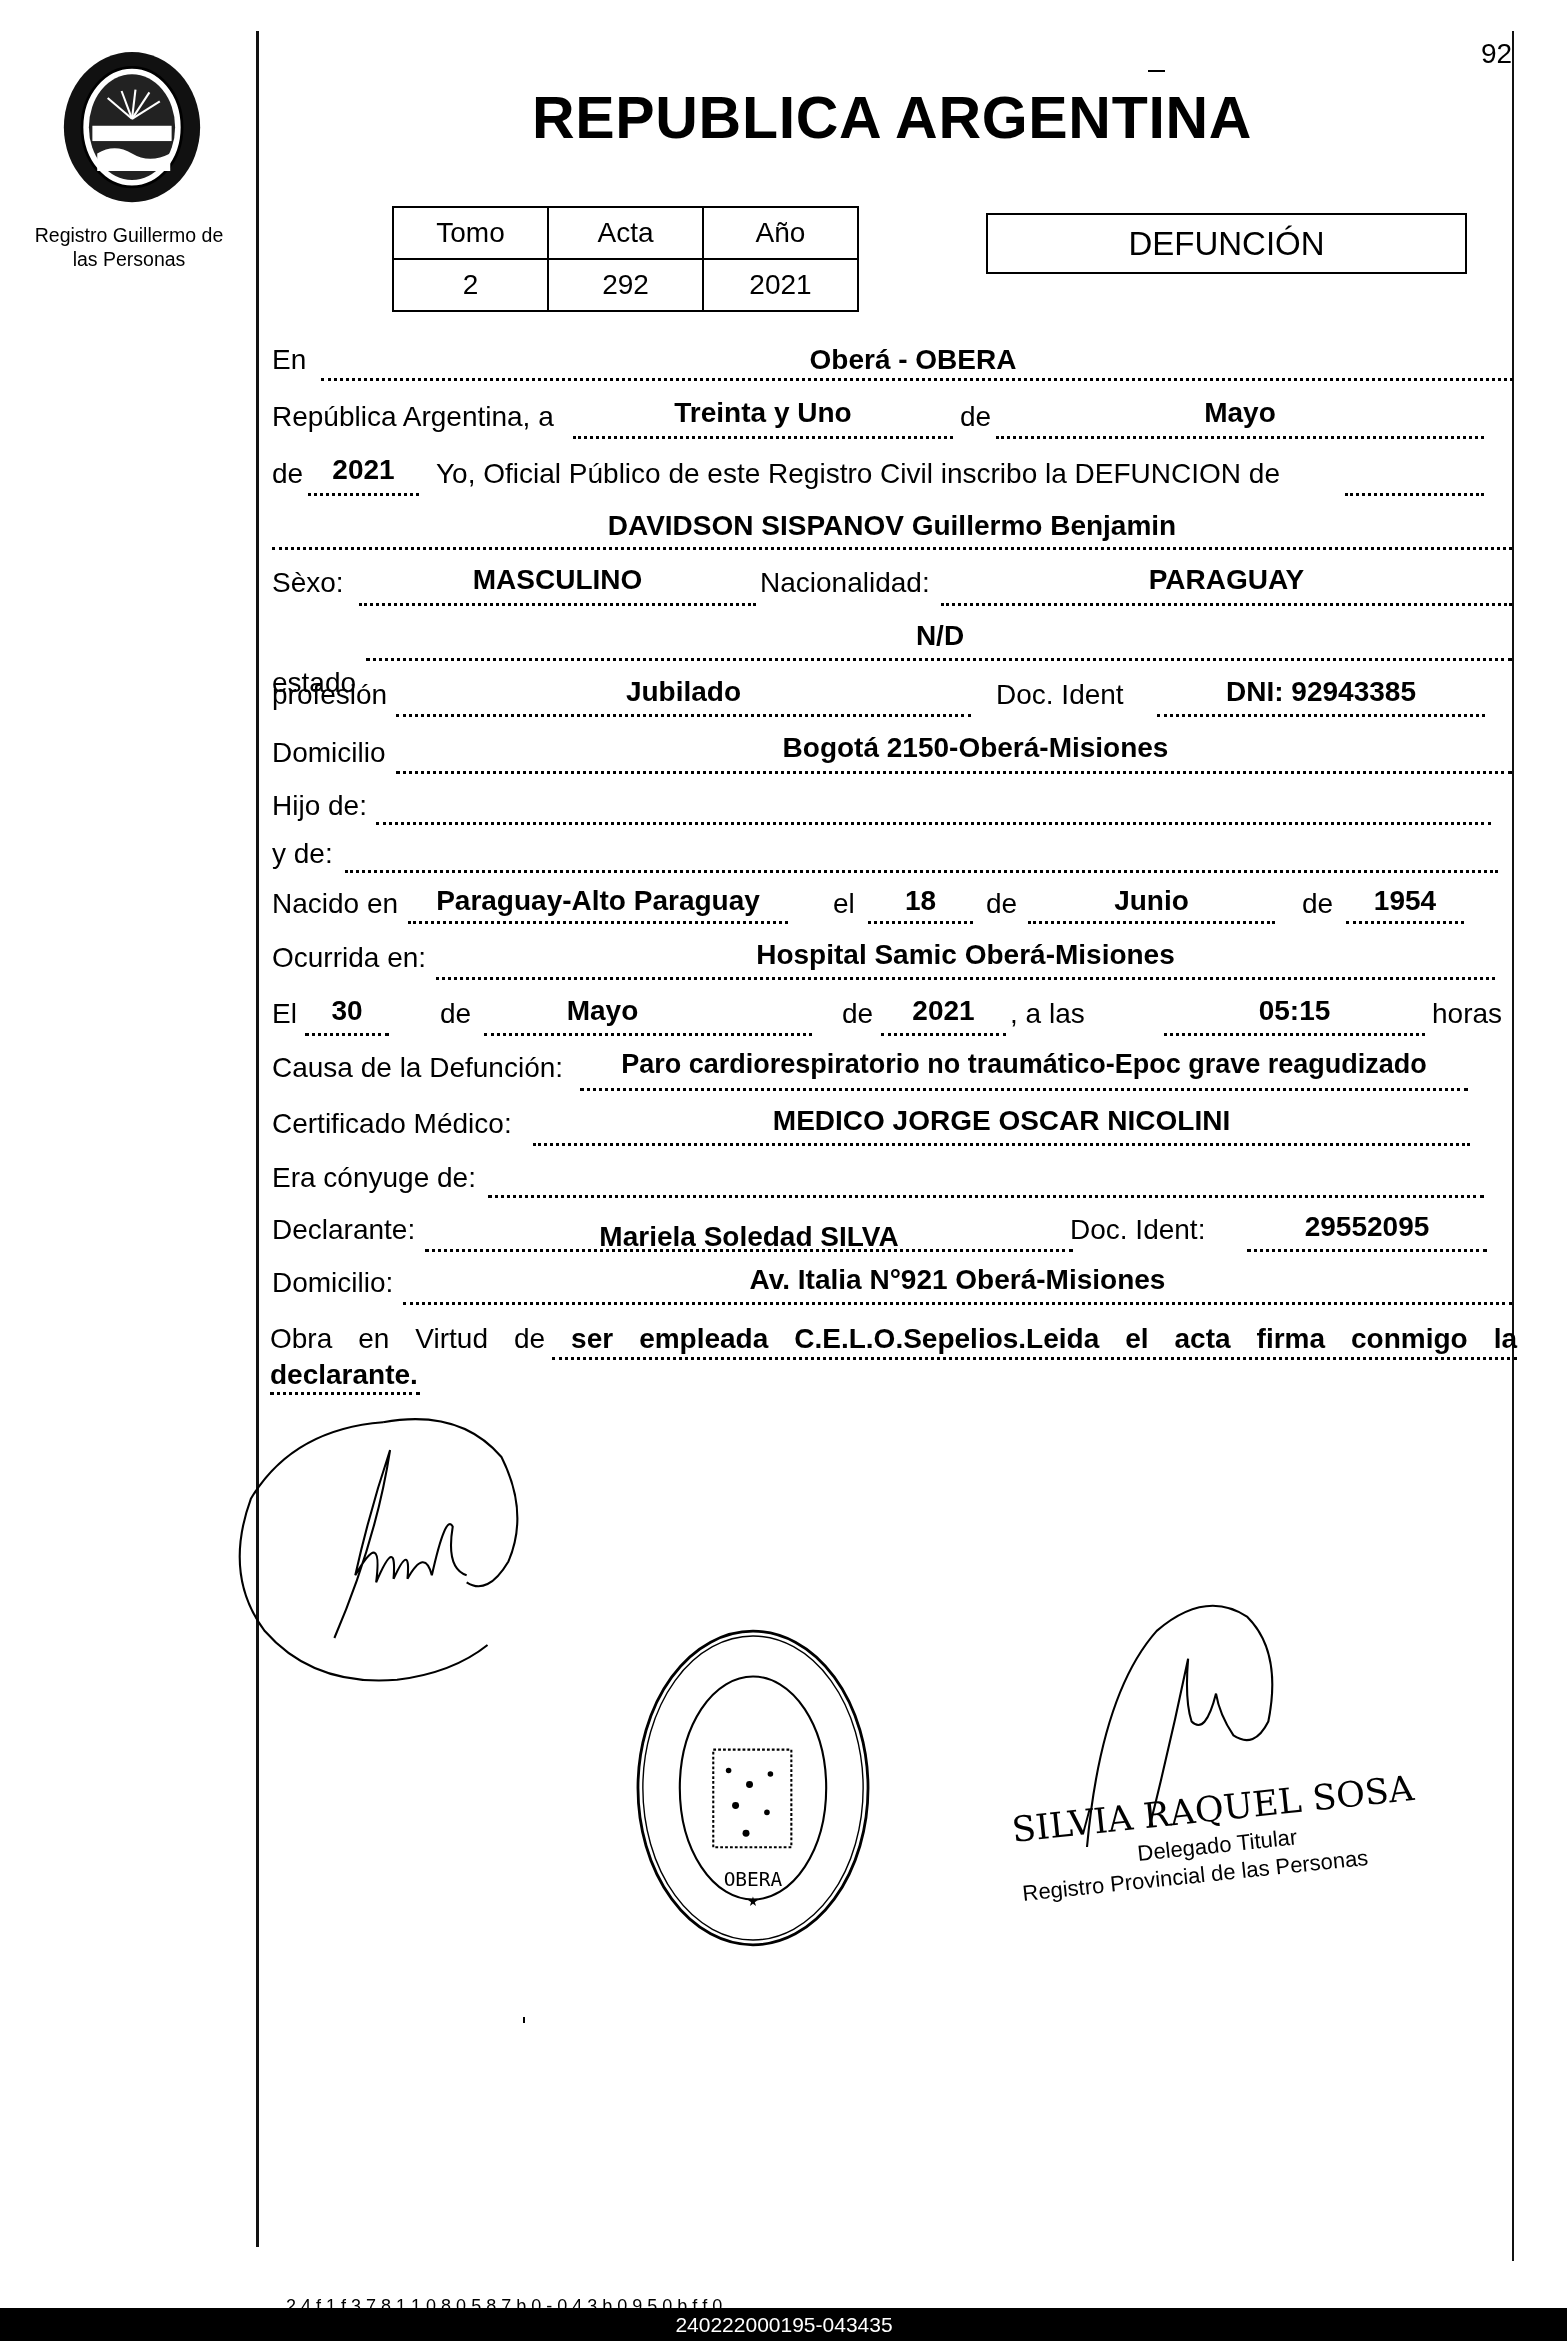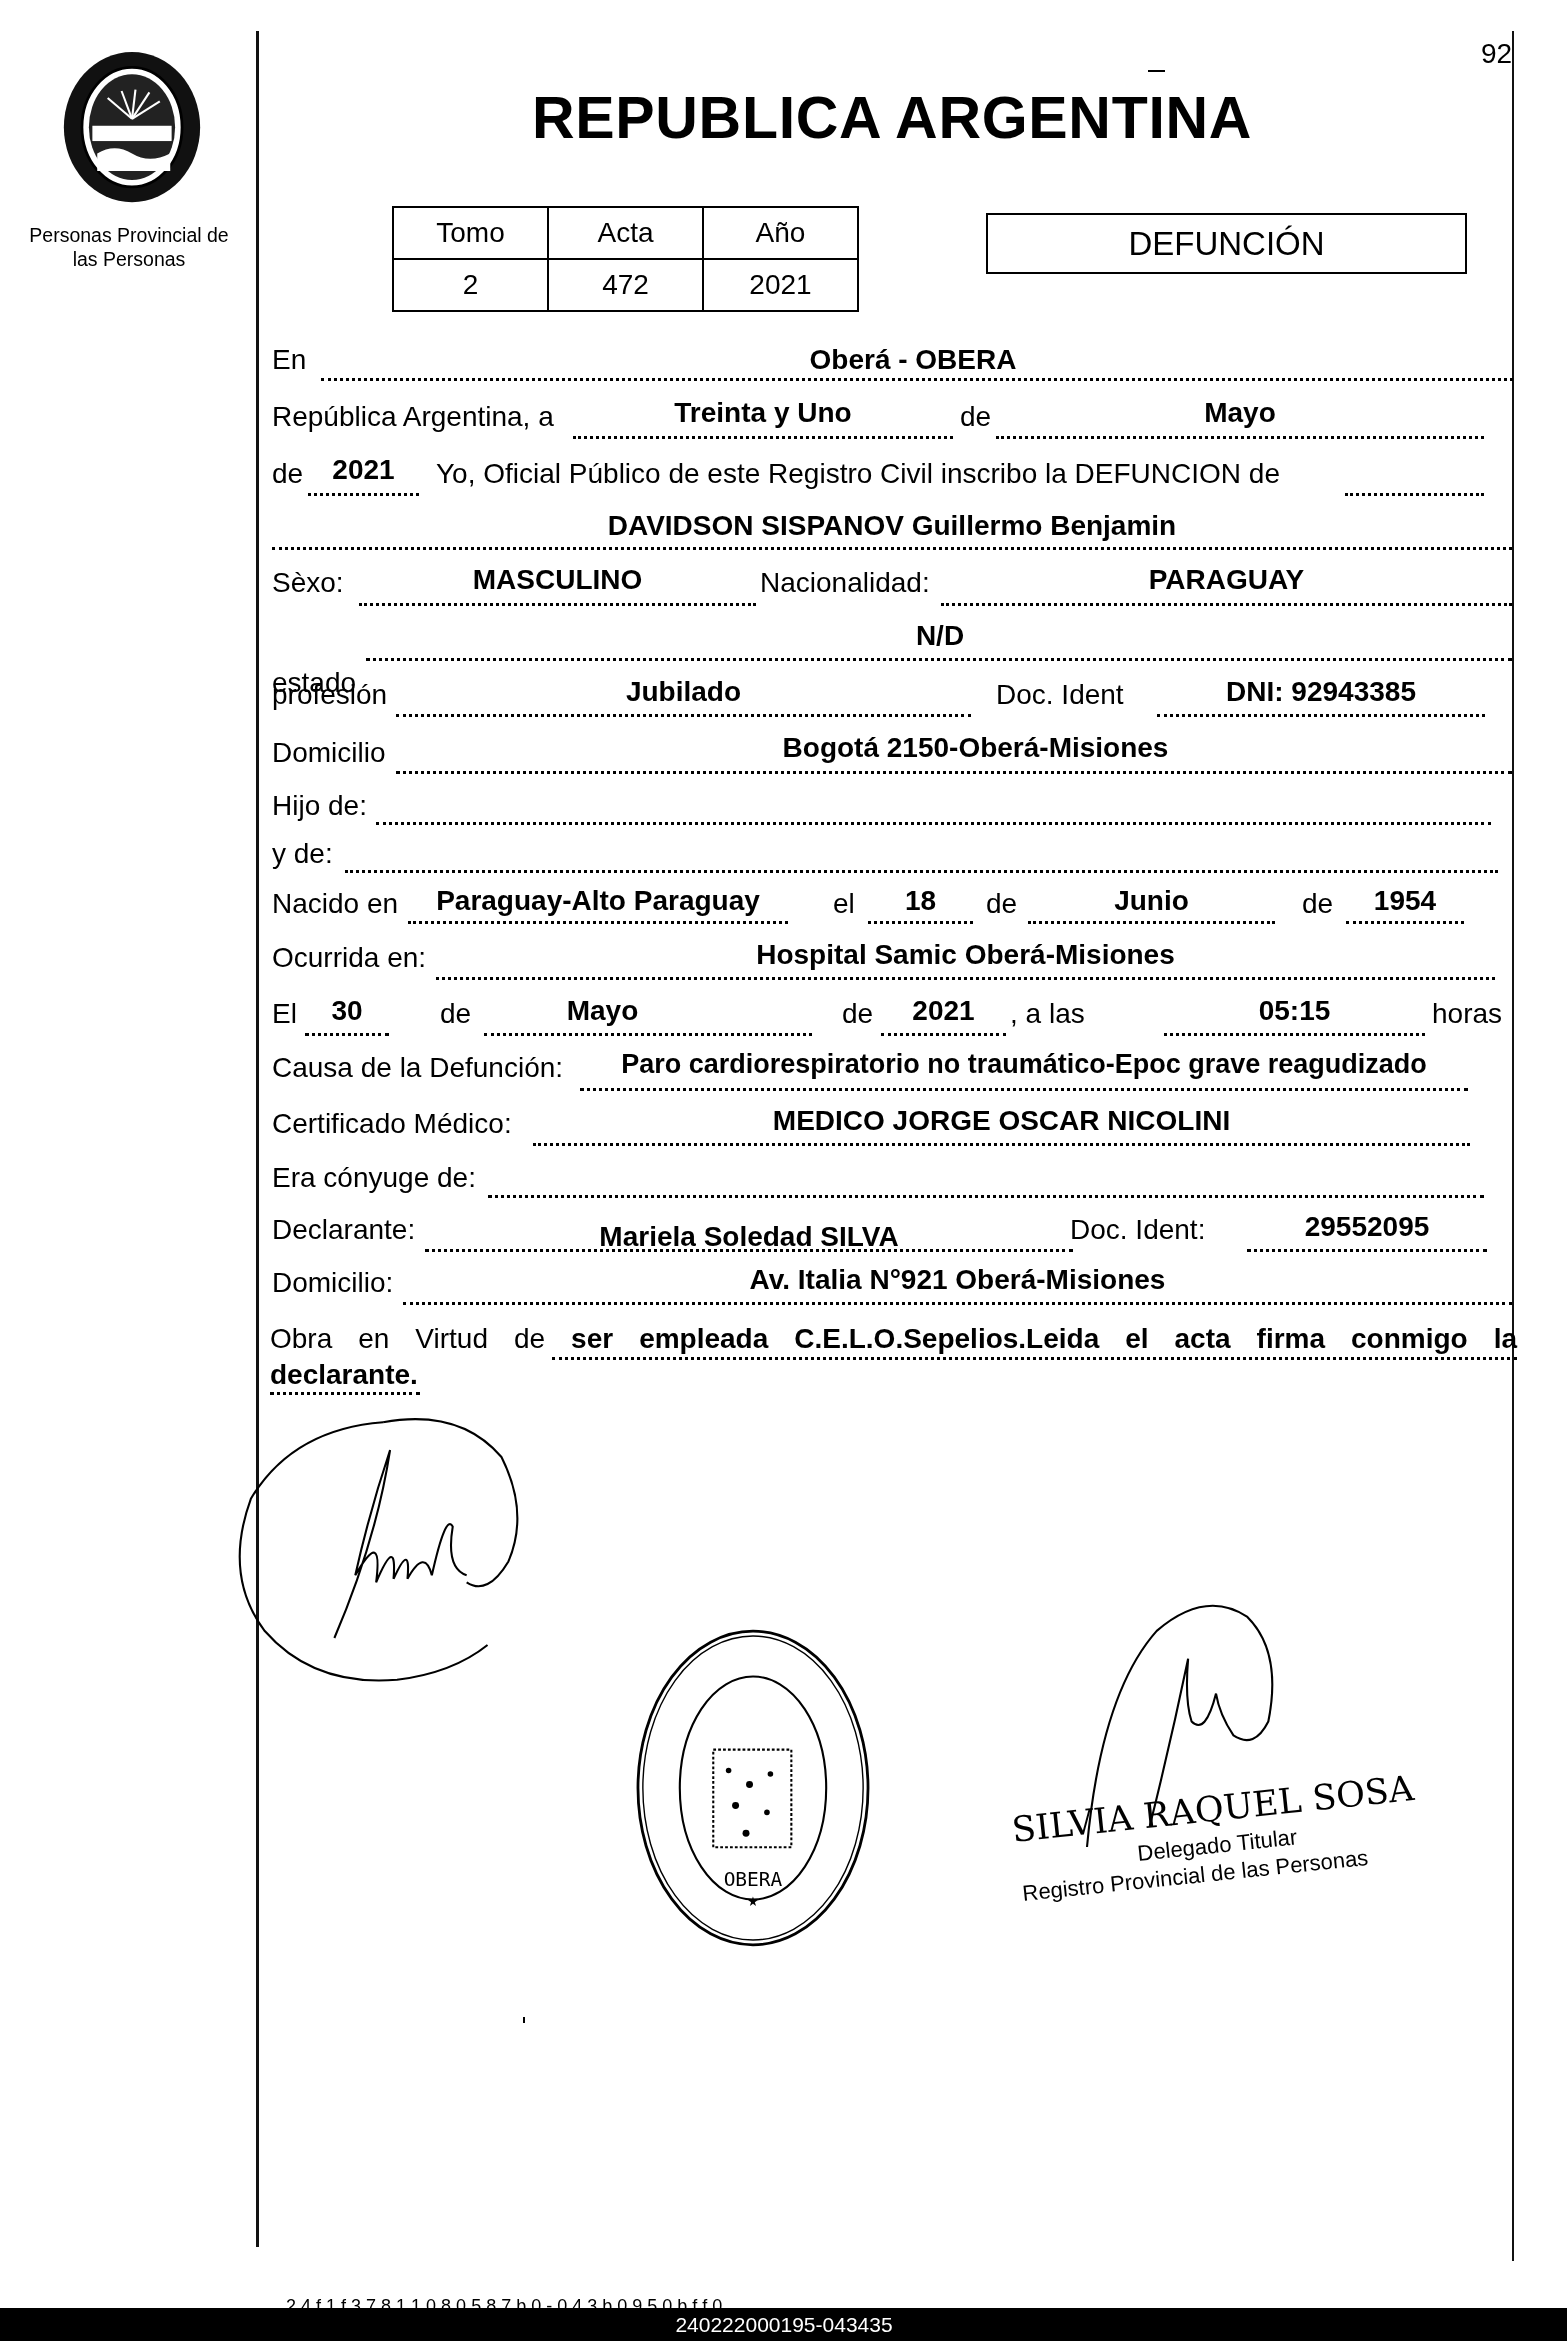--- a/index.html
+++ b/index.html
@@ -36,39 +36,39 @@
       <line x1="105" y1="100" x2="70" y2="70"></line>
         <line x1="105" y1="100" x2="90" y2="60"></line>
       <line x1="105" y1="100" x2="110" y2="58"></line>
         <line x1="105" y1="100" x2="130" y2="62"></line>
       <line x1="105" y1="100" x2="145" y2="75"></line>
     </g>
     <path d="M55 150 Q80 135 105 150 T160 150 L160 175 L55 175 Z" fill="#fff"></path>
   </svg>
 </div>
 <div class="crest-text">
-  <div>Personas Provincial de</div>
+  <div>Registro Guillermo de</div>
   <div>las Personas</div>
 </div>
 
 <div class="abs" style="left:1481px; top:38px; font-size:28px;">92</div>
 <div class="abs" style="left:1148px; top:70px; width:16.7px; height:2.1px; background:#000;"></div>
 
 <div class="title">REPUBLICA ARGENTINA</div>
 
 <table class="reg">
   <tbody>
       <tr>
     <td>Tomo</td>
     <td style="width:132px;">Acta</td>
     <td style="width:139px;">Año</td>
   </tr>
   <tr>
     <td>2</td>
-    <td>472</td>
+    <td>292</td>
     <td>2021</td>
   </tr>
 </tbody>
   </table>
 
 <div class="defbox">DEFUNCIÓN</div>
 
 <span class="lbl" style="left:272px; top:344px;">En</span>
 <div class="dots" style="left:321px; top:378px; width:1192px;"></div>
 <span class="val" style="left:697px; width:432px; top:344px;">Oberá - OBERA</span>

